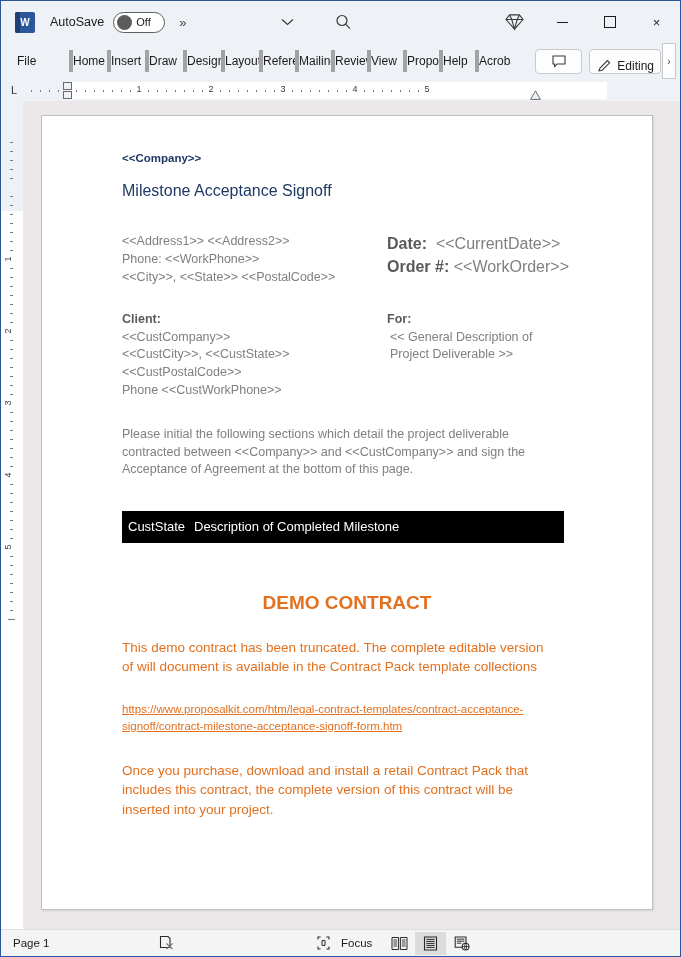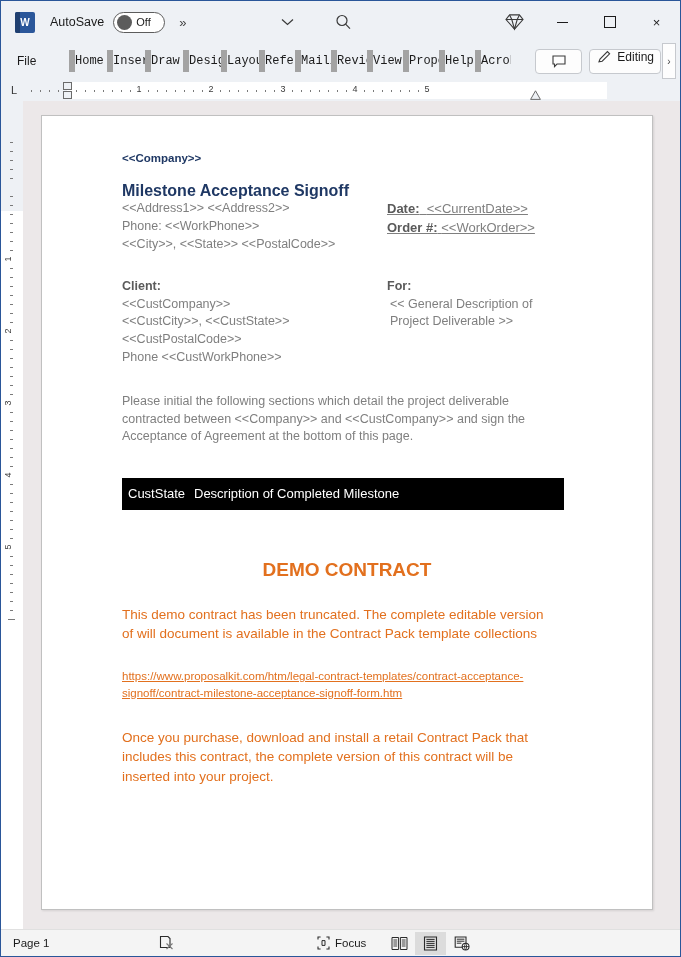--- a/index.html
+++ b/index.html
@@ -93,36 +93,36 @@
   .tab {
     font-size: 12px; color: #1b1b1b;
     padding: 4px 0;
     white-space: nowrap;
     overflow: hidden;
     text-overflow: clip;
     position: relative;
     text-align: left;
   }
   .tab.file { width: 34px; margin-right: 18px; }
-  .tab.clip { width: 31px; border-left: 6px solid #a3a3a3; font-family: Liberation Mono, monospace; }
+  .tab.clip { width: 31px; border-left: 4px solid #a3a3a3; }
   .tab.clip:first-of-type { border-left: none; }
   .tab.w38 { width: 38px; }
   .tab.w36 { width: 36px; }
   .ribbon-right {
     position: absolute; right: 4px; top: 0; height: 36px;
     display: flex; align-items: center;
   }
   .btn-comment {
     width: 47px; height: 25px; border: 1px solid #c6c9ce; border-radius: 4px;
     background: #fdfdfd; display: flex; align-items: center; justify-content: center;
     margin-right: 7px;
   }
   .btn-editing {
     height: 25px; border: 1px solid #c6c9ce; border-radius: 4px;
-    background: #fdfdfd; display: flex; align-items: flex-start;
+    background: #fdfdfd; display: flex; align-items: flex-end;
     padding: 0 6px 0 7px; gap: 5px; font-size: 12px; color: #1b1b1b;
   }
   .btn-overflow {
     width: 14px; height: 36px; border: 1px solid #c6c9ce;
     background: #fdfdfd; display: flex; align-items: center; justify-content: center;
     font-size: 10px; color: #444; margin-left: 1px;
   }
 
   
   .hruler {
@@ -181,25 +181,26 @@
     border: 1px solid #c0c0c0;
     box-shadow: 1px 1px 2px rgba(0,0,0,0.10);
   }
   .doc { position: absolute; left: 80px; top: 36px; right: 26px; }
 
   .d-company {
     font-size: 11.5px; font-weight: bold; color: #1f3864;
     margin-bottom: 18px;
   }
   .d-title {
-    font-size: 16px; font-weight: bold; color: #1f3864;
+    font-size: 16px; font-weight: normal; color: #1f3864;
+    margin-bottom: 33px;
   }
   .addr-row { display: flex; margin-bottom: 24px; }
   .addr-left { width: 265px; font-size: 12.5px; color: #7f7f7f; line-height: 1.43; }
-  .addr-right { font-size: 13px; color: #7f7f7f; line-height: 1.43; text-decoration: underline; }
+  .addr-right { font-size: 16px; color: #7f7f7f; line-height: 1.43; }
   .addr-right b { color: #5a5a5a; }
   .cli-row { display: flex; margin-bottom: 26px; }
   .cli-left { width: 265px; font-size: 12.5px; color: #7f7f7f; line-height: 1.43; }
   .cli-left .hd { color: #5a5a5a; font-weight: bold; }
   .cli-right { font-size: 12.5px; color: #7f7f7f; line-height: 1.43; padding-left: 3px;}
   .cli-right .hd { color: #5a5a5a; font-weight: bold; margin-left: -3px; }
   .para {
     font-size: 12.5px; color: #7f7f7f; line-height: 1.40; width: 420px;
     margin-bottom: 32px;
   }
@@ -229,21 +230,21 @@
     height: 27px; flex: 0 0 27px;
     background: #f4f4f4;
     border-top: 1px solid #e0e0e0;
     display: flex; align-items: center;
     position: relative;
     font-size: 11.5px; color: #1b1b1b;
   }
   .sb-page { margin-left: 12px; }
   .sb-proof { position: absolute; left: 158px; top: 50%; transform: translateY(-50%); }
   .sb-focus { position: absolute; left: 316px; top: 50%; transform: translateY(-50%);
-              display: flex; align-items: center; gap: 5px; }
+              display: flex; align-items: center; gap: 11px; }
   .sb-views { position: absolute; left: 383px; top: 0; height: 27px; display: flex; align-items: center; }
   .vbtn { width: 31px; height: 23px; display:flex; align-items:center; justify-content:center; }
   .vbtn.active { background: #dcdcdc; }
   svg { display: block; }
 </style>
 </head>
 <body>
 
 <div id="app">
 

